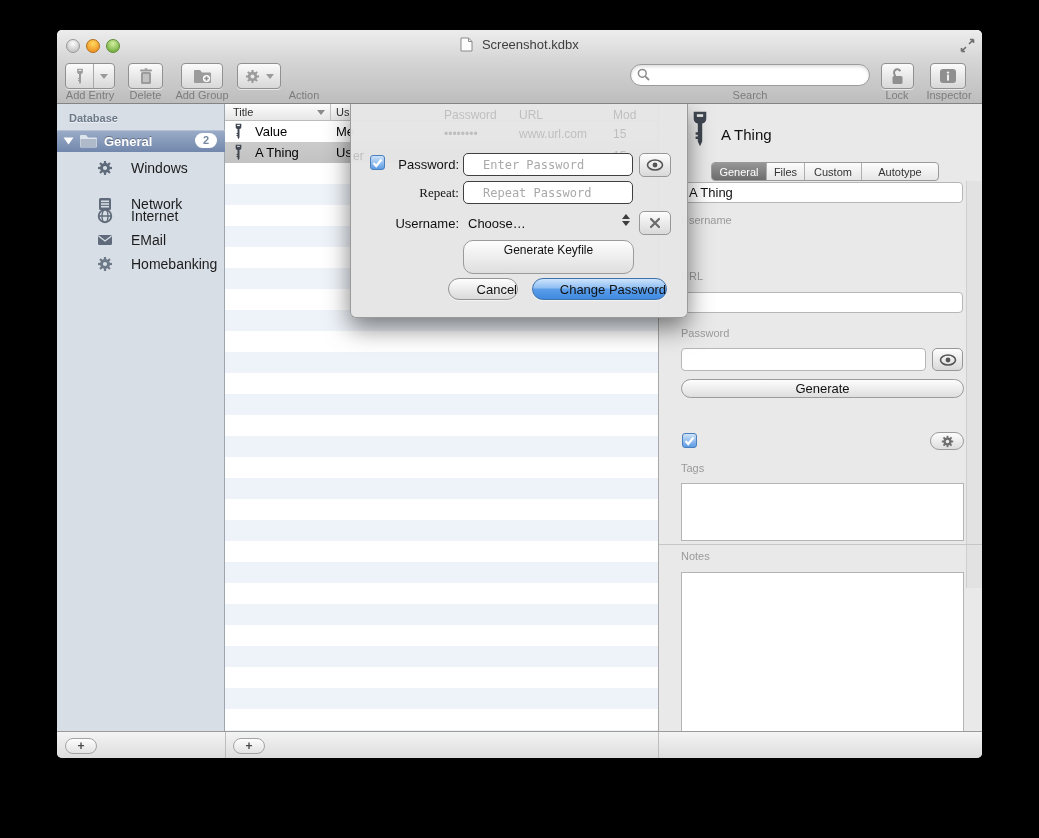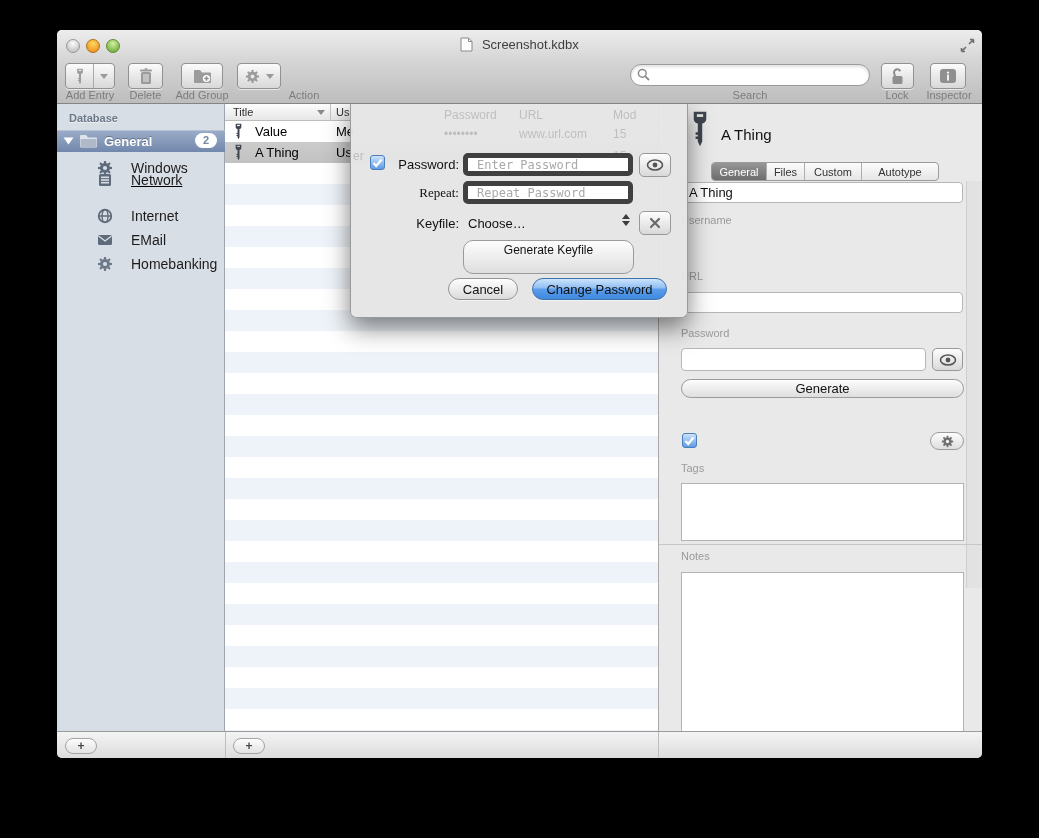--- a/index.html
+++ b/index.html
@@ -69,36 +69,36 @@
   .row-sel { background:linear-gradient(to bottom,#cbcbcb,#c2c2c2); }
   .stripes { position:absolute; left:0; top:59px; width:433px; height:568px;
     background:repeating-linear-gradient(to bottom,#fff 0 21px,#eef3f9 21px 42px); }
 
   
   .sheet { position:absolute; left:293px; top:74px; width:338px; height:214px;
     background:rgba(229,229,229,.97); border:1px solid #9a9a9a; border-top:none;
     border-radius:0 0 6px 6px; box-shadow:0 10px 24px rgba(0,0,0,.5); z-index:20; font-size:13px; }
   .ghost { position:absolute; color:rgba(50,50,50,.22); font-size:12px; }
   .sh-label { position:absolute; width:90px; text-align:right; color:#111; }
-  .sh-field { position:absolute; left:112px; width:170px; height:23px; border:5px solid #404040;
-    border-radius:5px; background:#fff; padding-left:9px; font-family:"DejaVu Sans Mono", monospace;
+  .sh-field { position:absolute; left:112px; width:170px; height:23px; border:1px solid #404040;
+    border-radius:5px; background:#fff; padding-left:19px; font-family:"DejaVu Sans Mono", monospace;
     font-size:12px; color:#333; outline:none; }
   .sh-field::placeholder { color:#a9a9a9; }
   .sq-btn { position:absolute; left:288px; width:32px; height:24px; border:1px solid #989898; border-radius:5px;
     background:linear-gradient(to bottom,#fdfdfd,#d9d9d9); display:flex; align-items:center; justify-content:center; }
   .checkbox { position:absolute; width:15px; height:15px; border-radius:3px;
     background:linear-gradient(to bottom,#cfe3f9,#5e9be4); border:1px solid #4a7fbd;
     display:flex; align-items:center; justify-content:center; }
   .stepper { position:absolute; display:flex; flex-direction:column; gap:2px; }
   .stepper .up { width:0;height:0;border-left:4px solid transparent;border-right:4px solid transparent;border-bottom:5px solid #3c3c3c;}
   .stepper .dn { width:0;height:0;border-left:4px solid transparent;border-right:4px solid transparent;border-top:5px solid #3c3c3c;}
   .pill-btn { border:1px solid #9b9b9b; border-radius:10px; background:linear-gradient(to bottom,#fdfdfd,#dedede);
     font-size:12px; color:#111; text-align:center; }
   .push-btn { border:1px solid #949494; border-radius:11px; background:linear-gradient(to bottom,#fefefe,#dadada);
-    font-size:13px; color:#111; text-align:center; box-shadow:0 1px 0 rgba(255,255,255,.5); }
+    font-size:13px; color:#111; text-align:right; box-shadow:0 1px 0 rgba(255,255,255,.5); }
   .default-btn { background:linear-gradient(to bottom,#cde4fb 0%,#8fbef3 45%,#5c9eea 50%,#3f89e0 100%);
     border:1px solid #3e72ab; }
 
   
   .inspector { position:absolute; left:601px; top:74px; width:324px; height:627px;
     background:#e9e9e9; border-left:1px solid #a8a8a8; font-size:13px; }
   .ins-strip { position:absolute; left:307px; top:77px; width:17px; height:407px; background:#e2e2e2; border-left:1px solid #cfcfcf; }
   .ins-title { position:absolute; left:62px; top:22px; font-size:15px; color:#111; }
   .ins-keyic { position:absolute; left:30px; top:6px; }
   .tabs { position:absolute; left:52px; top:58px; height:19px; display:flex; border:1px solid #9b9b9b;
@@ -146,21 +146,21 @@
               <rect x="6.9" y="1" width="2.2" height="14"></rect>
               <rect x="6.9" y="1" width="2.2" height="14" transform="rotate(45 8 8)"></rect>
               <rect x="6.9" y="1" width="2.2" height="14" transform="rotate(90 8 8)"></rect>
               <rect x="6.9" y="1" width="2.2" height="14" transform="rotate(135 8 8)"></rect>
               <circle cx="8" cy="8" r="5"></circle>
             </g>
         <circle cx="8" cy="8" r="2.1" fill="#d8dee6"></circle>
       </svg>
       <span class="label">Windows</span>
     </div>
-    <div class="sb-item" style="top:64px;text-decoration:underline;">
+    <div class="sb-item" style="top:88px;">
       <svg class="ic" viewBox="0 0 16 16">
         <rect x="2" y="2" width="12" height="12" rx="1.5" fill="#5f6b7a"></rect>
         <rect x="4" y="4.5" width="8" height="1.6" fill="#d8dee6"></rect>
             <rect x="4" y="7.2" width="8" height="1.6" fill="#d8dee6"></rect>
             <rect x="4" y="9.9" width="8" height="1.6" fill="#d8dee6"></rect>
       </svg>
       <span class="label">Network</span>
     </div>
     <div class="sb-item" style="top:100px;">
       <svg class="ic" viewBox="0 0 16 16">
@@ -292,21 +292,21 @@
     <div class="sq-btn" style="top:49px;">
       <svg width="18" height="12" viewBox="0 0 18 12">
         <ellipse cx="9" cy="6" rx="7.5" ry="5" fill="none" stroke="#555" stroke-width="1.6"></ellipse>
         <circle cx="9" cy="6" r="2.4" fill="#555"></circle>
       </svg>
     </div>
 
     <span class="sh-label" style="left:18px;top:81px;font-family:Liberation Serif, serif;">Repeat:</span>
     <input class="sh-field" style="top: 77px;" placeholder="Repeat Password">
 
-    <span class="sh-label" style="left:18px;top:112px;">Keyfile:</span>
+    <span class="sh-label" style="left:18px;top:112px;">Username:</span>
     <span style="position:absolute;left:117px;top:112px;color:#111;">Choose…</span>
     <div class="stepper" style="left:271px;top:110px;">
           <span class="up"></span>
           <span class="dn"></span>
         </div>
     <div class="sq-btn" style="top:107px;">
       <svg width="12" height="12" viewBox="0 0 12 12">
         <path d="M2 2 L10 10 M10 2 L2 10" stroke="#6a6a6a" stroke-width="2.2" stroke-linecap="round"></path>
       </svg>
     </div>

